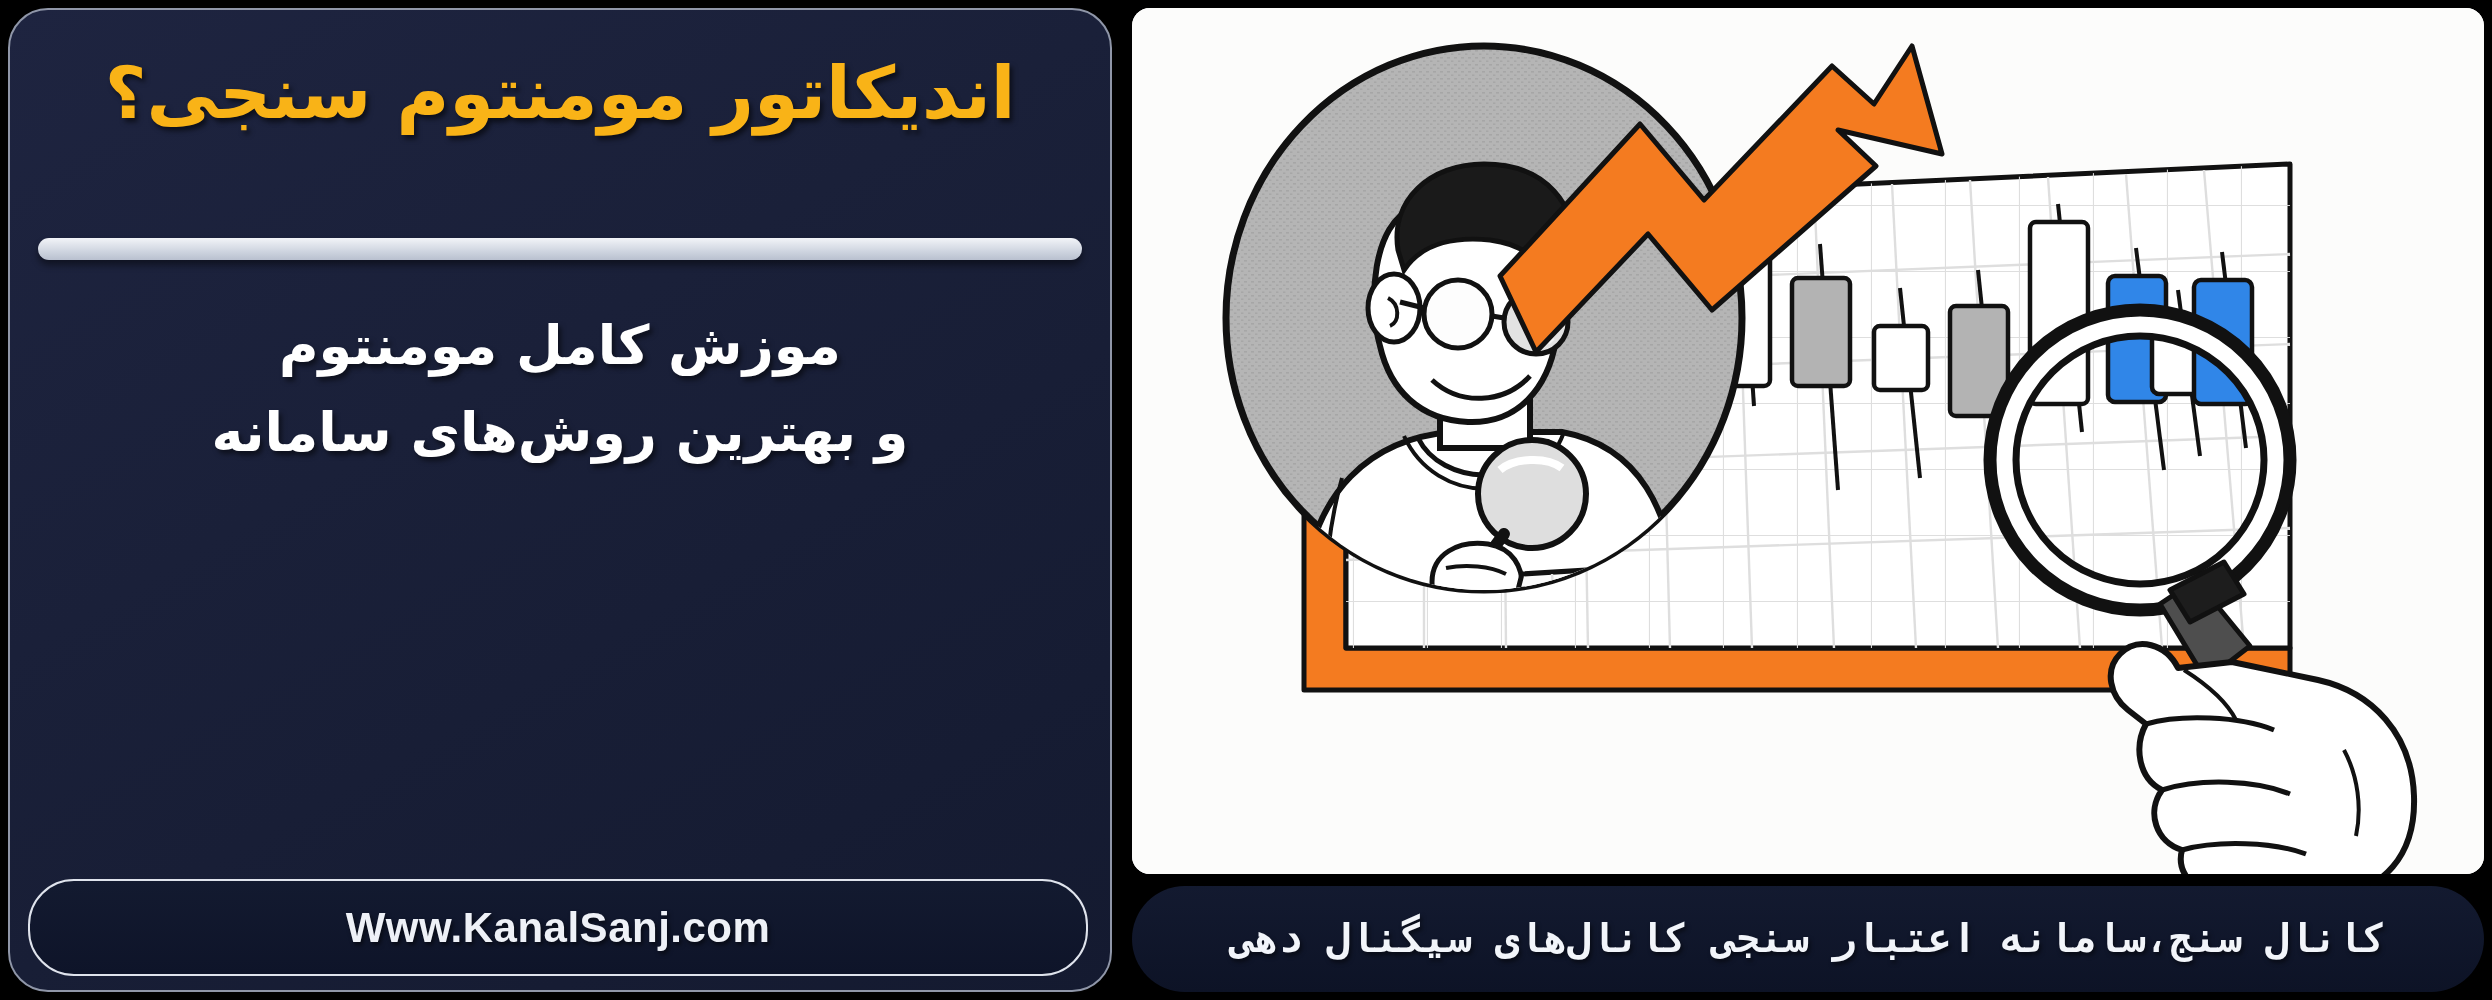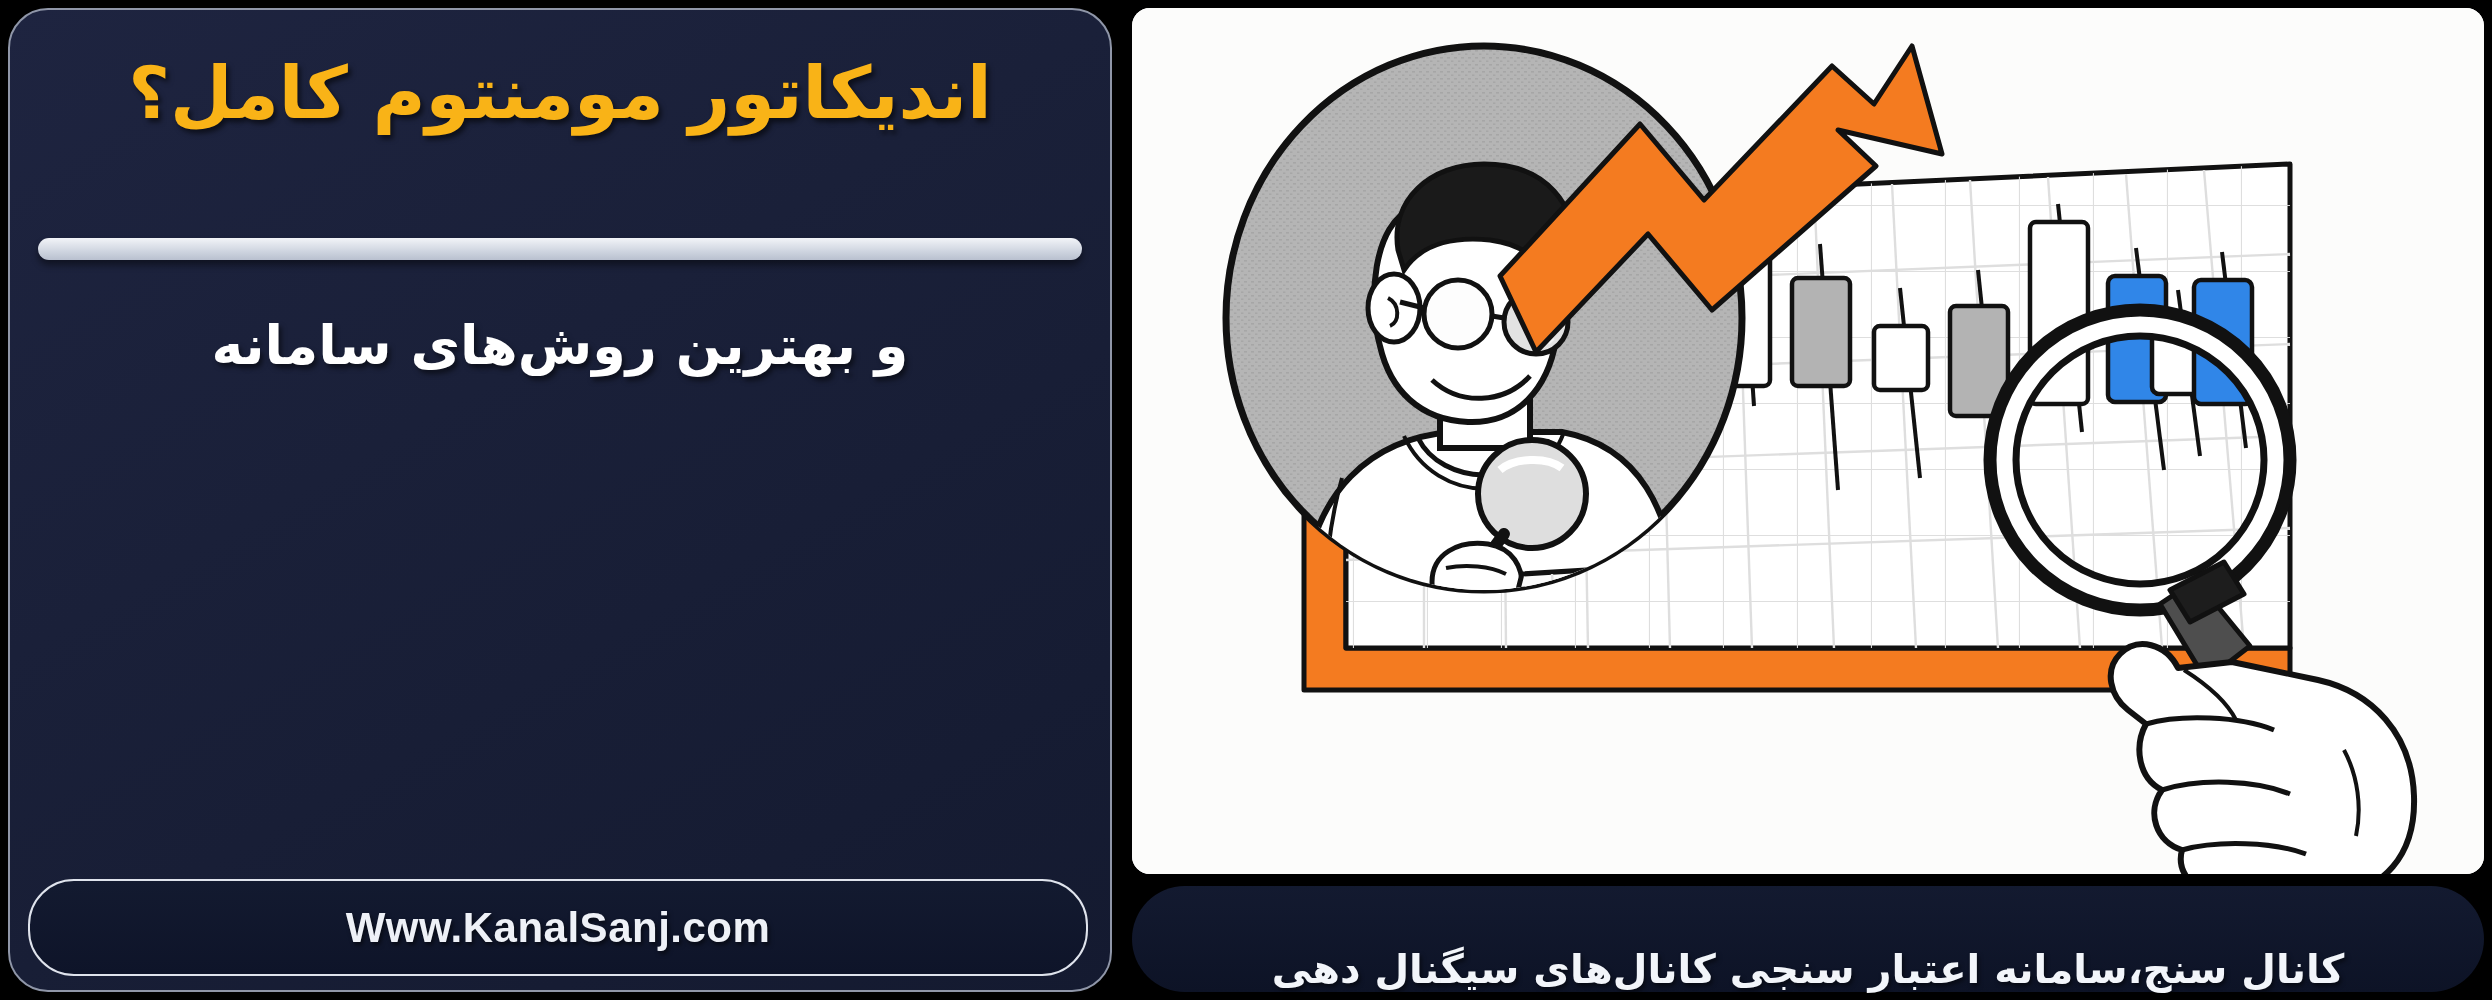--- a/index.html
+++ b/index.html
@@ -126,46 +126,48 @@
 
   .right-caption {
     position: absolute;
     left: 1132px;
     top: 886px;
     width: 1352px;
     height: 106px;
     border-radius: 54px;
     background: linear-gradient(180deg, #131a30 0%, #0d1326 100%);
     display: flex;
-    align-items: flex-end;
+    align-items: center;
     justify-content: center;
     direction: rtl;
+    font-family: Liberation Mono, monospace;
   }
   .right-caption-text {
     color: #f2f5fa;
     font-size: 40px;
     font-weight: bold;
     text-shadow: 2px 3px 4px rgba(0,0,0,0.5);
     white-space: nowrap;
   }
 </style>
 </head>
 <body>
 
 <div class="stage">
 
   <div class="left-panel">
 
     <div class="title-block">
-      <h1 class="main-title">اندیکاتور مومنتوم کامل؟</h1>
+      <h1 class="main-title">اندیکاتور مومنتوم سنجی؟</h1>
     </div>
 
     <div class="divider-bar"></div>
 
     <div class="subtitle-block">
+      <div class="subtitle-line">موزش کامل مومنتوم</div>
       <div class="subtitle-line">و بهترین روش‌های سامانه</div>
     </div>
 
     <div class="url-pill">
       <span class="url-text">Www.KanalSanj.com</span>
     </div>
   </div>
 
   <div class="right-panel">
     <svg class="illustration" viewBox="0 0 1352 866" preserveAspectRatio="xMidYMid meet">

